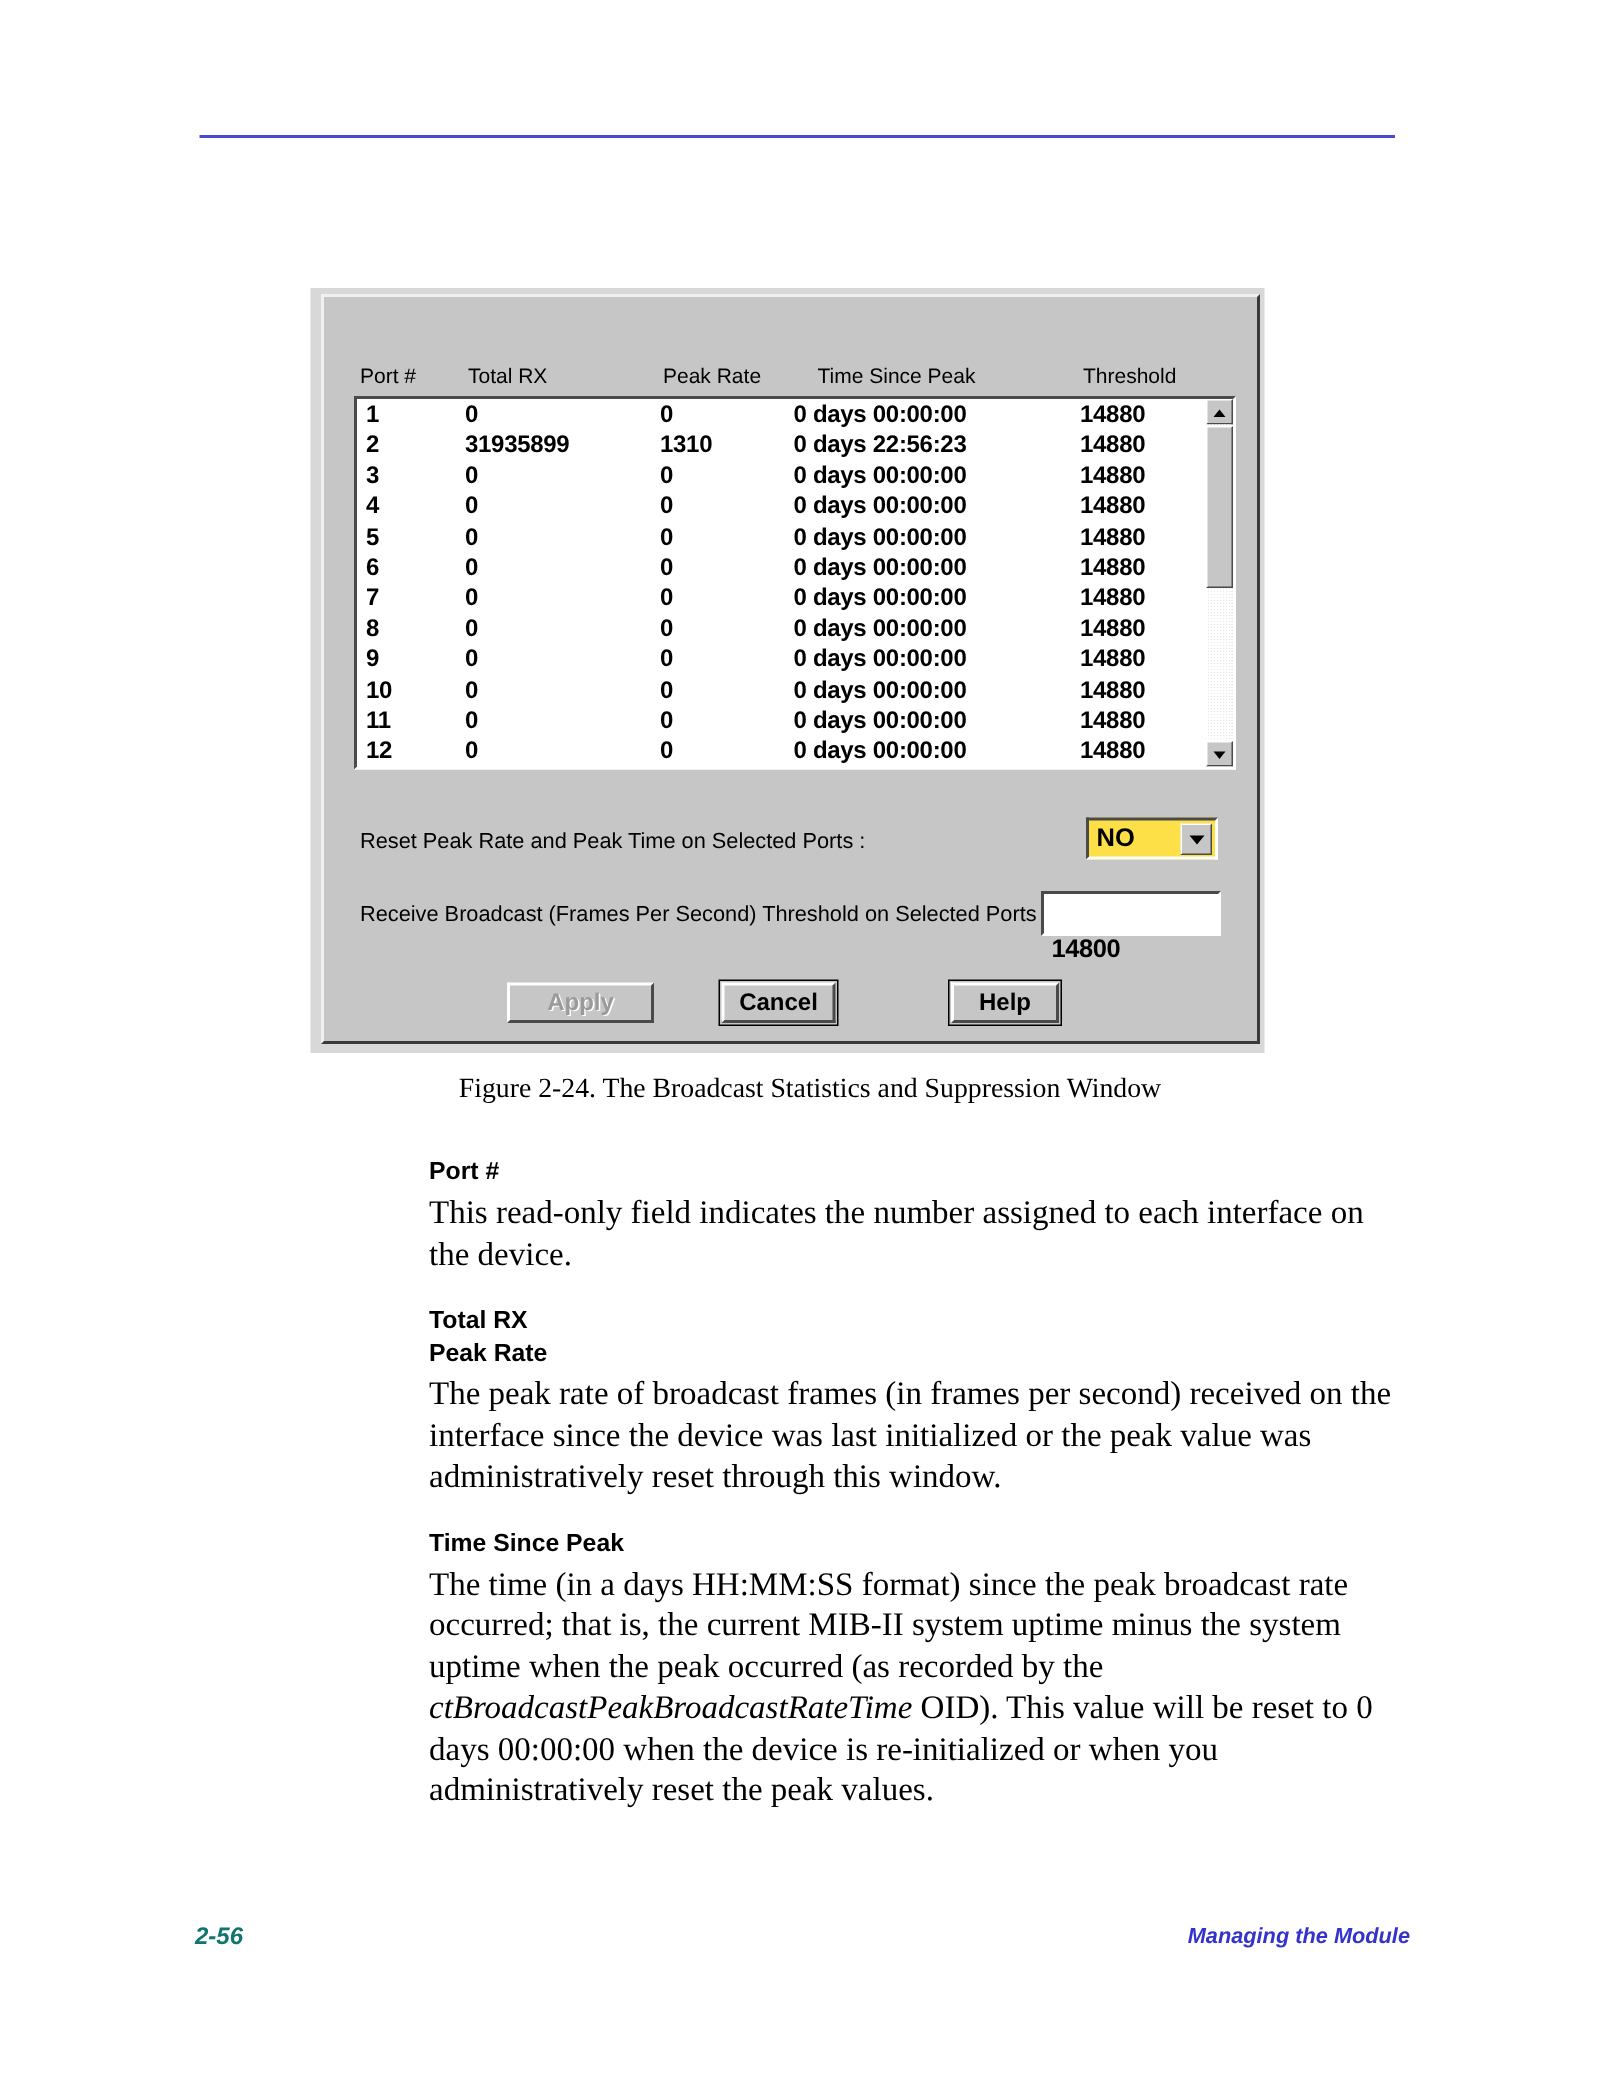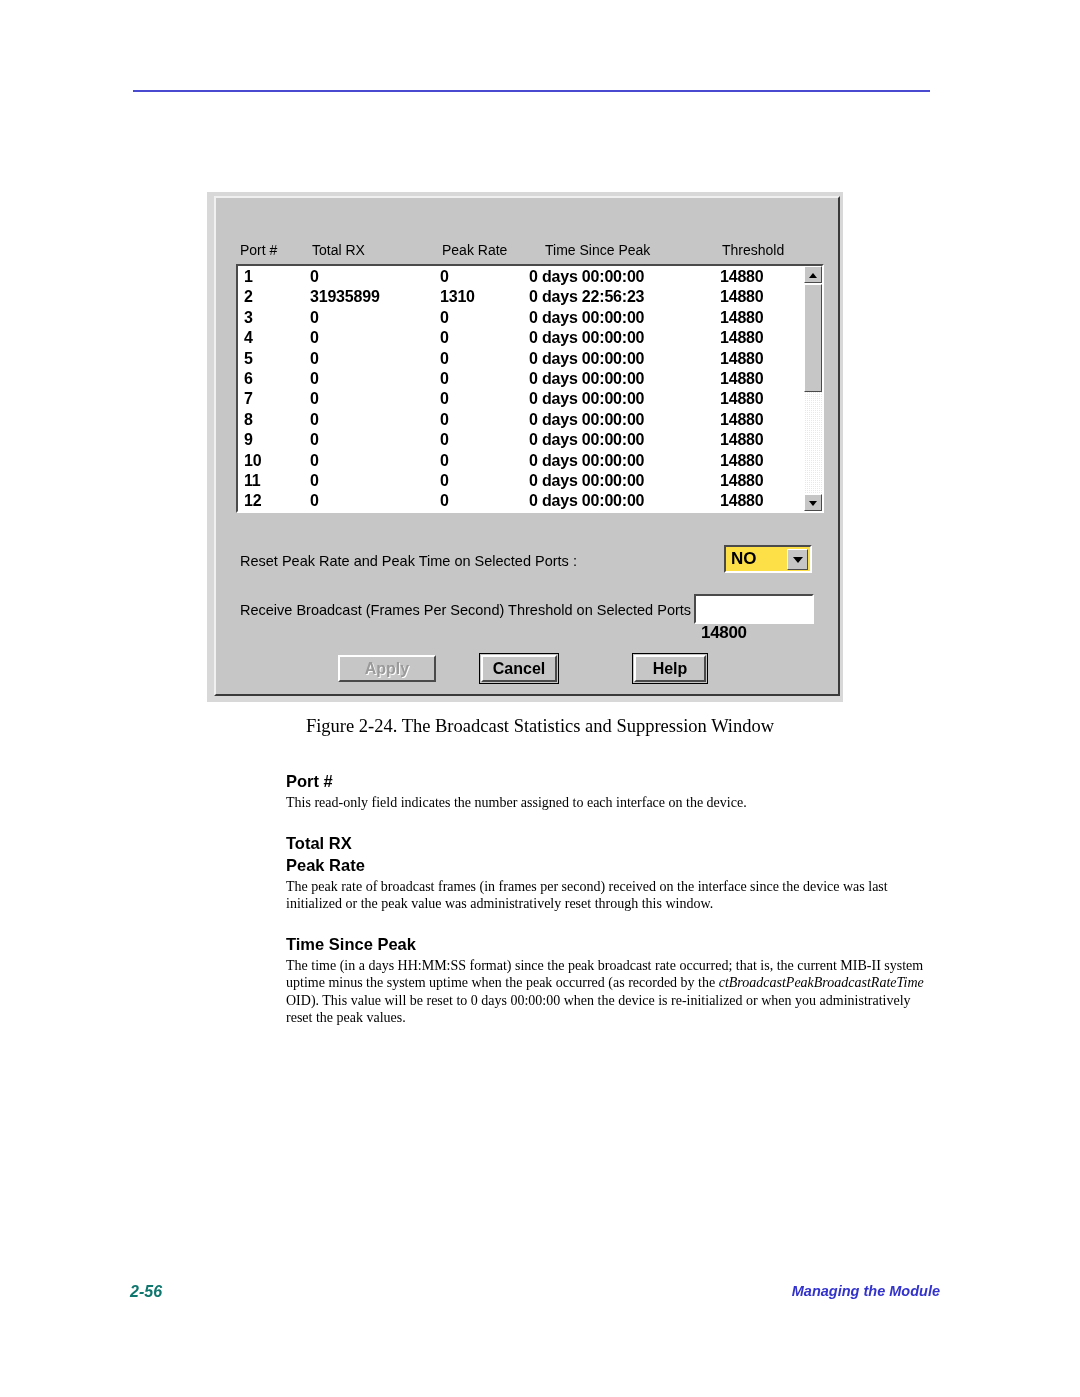--- a/index.html
+++ b/index.html
@@ -358,21 +358,21 @@
   }
   .term {
     font-family: "Liberation Sans", sans-serif;
     font-weight: bold;
     font-size: 16.5px;
     color: #000000;
     margin: 0 0 3px 0;
   }
   .desc {
     font-family: "Liberation Serif", serif;
-    font-size: 14px;
+    font-size: 22px;
     line-height: 1.25;
     color: #000000;
     margin: 0 0 22px 0;
   }
   .desc:last-child { margin-bottom: 0; }
   .desc i { font-style: italic; text-align: right; }
 
   
   .footer-left {
     position: absolute;

